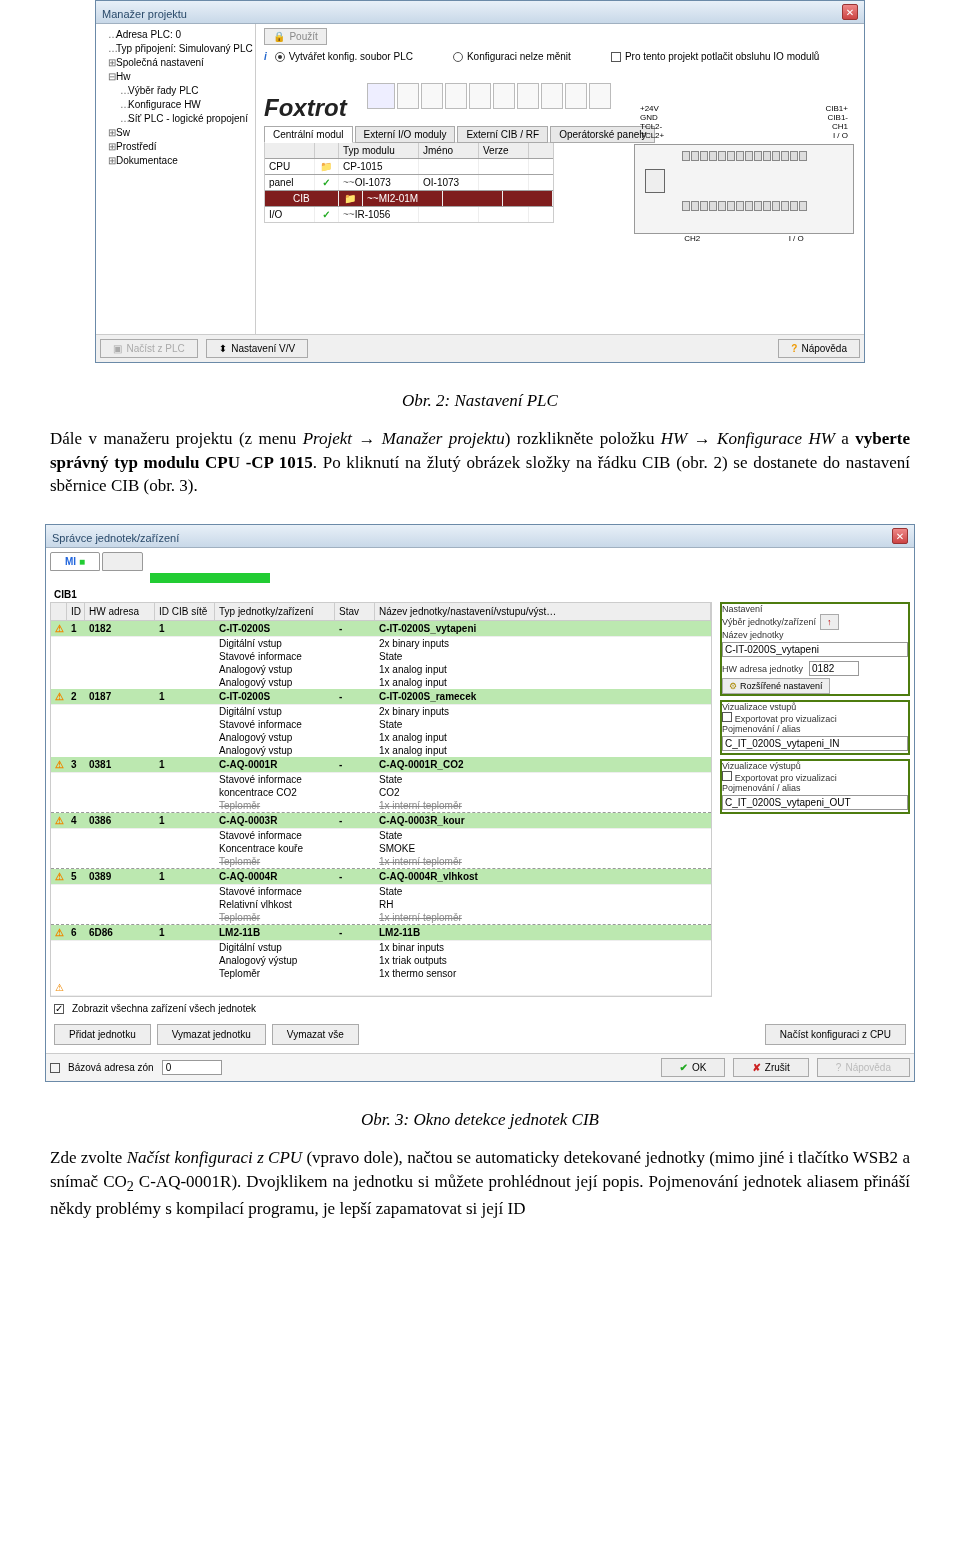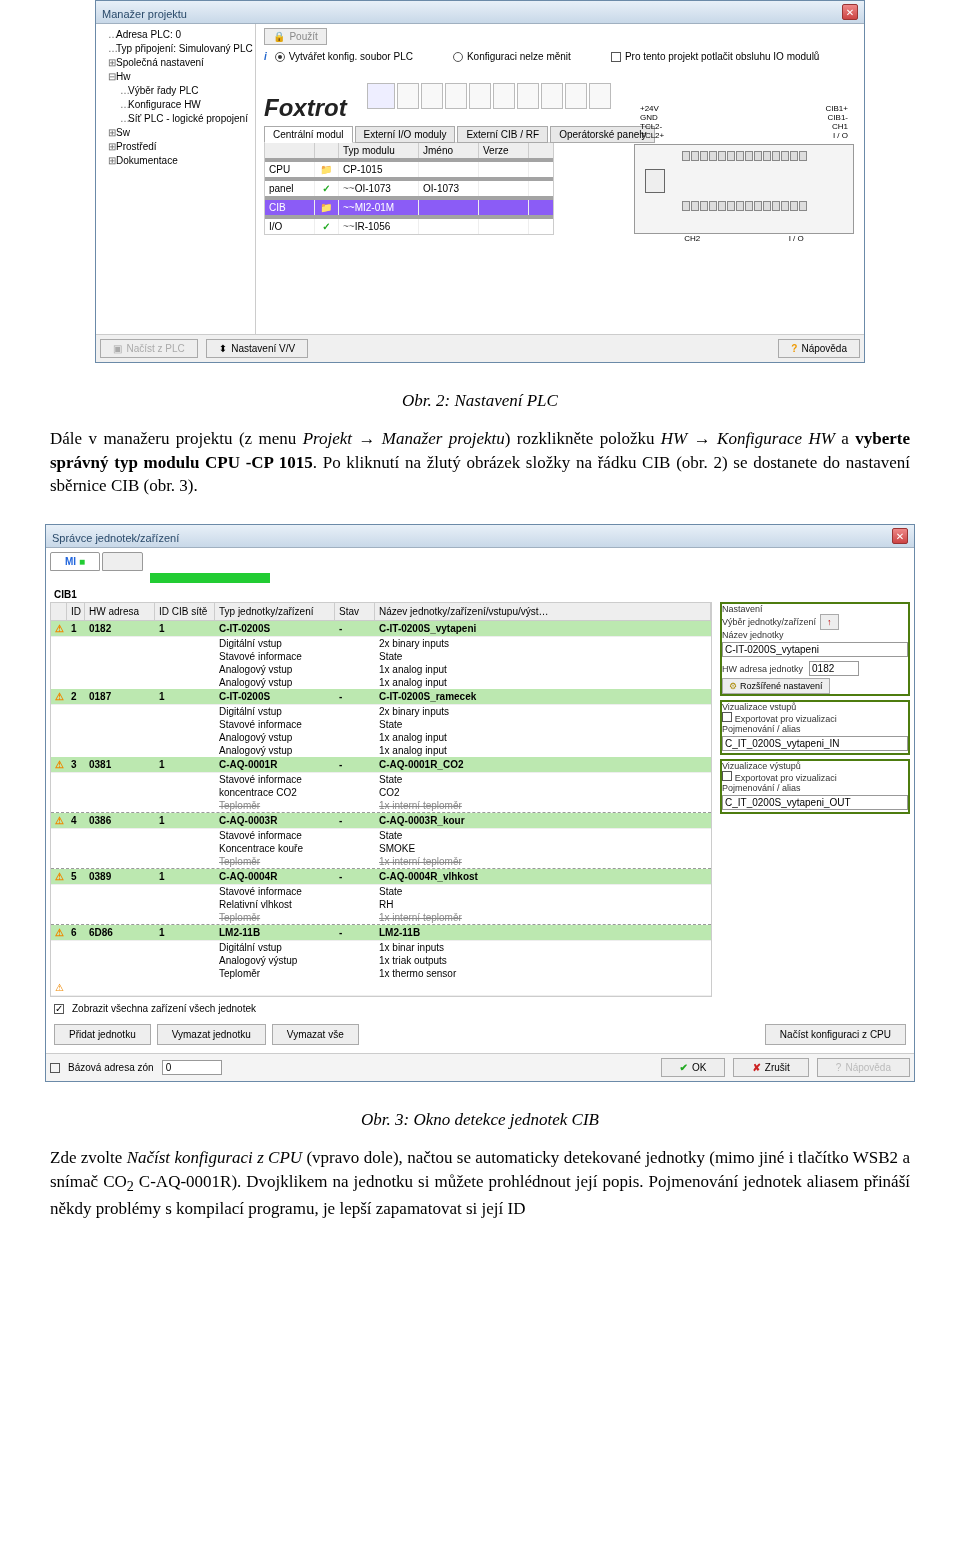--- a/index.html
+++ b/index.html
@@ -36,23 +36,23 @@
   .mod-box { width: 22px; height: 26px; border: 1px solid #bbb; background: #f8f8f8; }
   .mod-box.main { width: 28px; background: #eef; }
   
   .tabs-row { display: flex; gap: 2px; font-size: 10px; }
   .tab { border: 1px solid #aaa; padding: 2px 8px; background: #e8e8e8; }
   .tab.active { background: #fff; border-bottom-color: #fff; }
   
   .module-table { border: 1px solid #ccc; margin-top: -1px; }
   .mt-head { display: flex; font-size: 10px; background: #eee; }
   .mt-head > div { padding: 2px 4px; border-right: 1px solid #ccc; }
-  .mt-row { display: flex; font-size: 10px; border-top: 4px solid #a3a3a3; }
+  .mt-row { display: flex; font-size: 10px; border-top: 1px solid #a3a3a3; }
   .mt-row > div { padding: 2px 4px; border-right: 1px solid #eee; }
-  .mt-row.selected { background: #8b5cf6; color: #fff; }
+  .mt-row.selected { background: #7f1d1d; color: #fff; padding-left: 24px; }
   .col-name { width: 50px; }
   .col-chk { width: 24px; text-align: center; }
   .col-type { width: 80px; }
   .col-jmeno { width: 60px; }
   .col-ver { width: 50px; }
   .folder-ico { color: #c90; }
   .green-chk { color: #2a2; font-weight: bold; }
   .dash { color: #666; }
   
   .plc-diagram { position: absolute; right: 10px; top: 80px; width: 220px; font-size: 8px; }
@@ -328,21 +328,21 @@
 
     <div class="dev-area">
       <div class="dev-table">
         <div class="dt-head">
           <div class="dc-ico"></div>
           <div class="dc-id">ID</div>
           <div class="dc-adr">HW adresa</div>
           <div class="dc-cib">ID CIB sítě</div>
           <div class="dc-typ">Typ jednotky/zařízení</div>
           <div class="dc-stav">Stav</div>
-          <div class="dc-naz">Název jednotky/zařízení/vstupu/výst…</div>
+          <div class="dc-naz">Název jednotky/nastavení/vstupu/výst…</div>
         </div>
         <div id="device-rows">
             <div class="dt-row hl">
               <div class="dc-ico"><span class="warn-ico">⚠</span></div>
               <div class="dc-id">1</div>
               <div class="dc-adr">0182</div>
               <div class="dc-cib">1</div>
               <div class="dc-typ">C-IT-0200S</div>
               <div class="dc-stav">-</div>
               <div class="dc-naz">C-IT-0200S_vytapeni</div>

